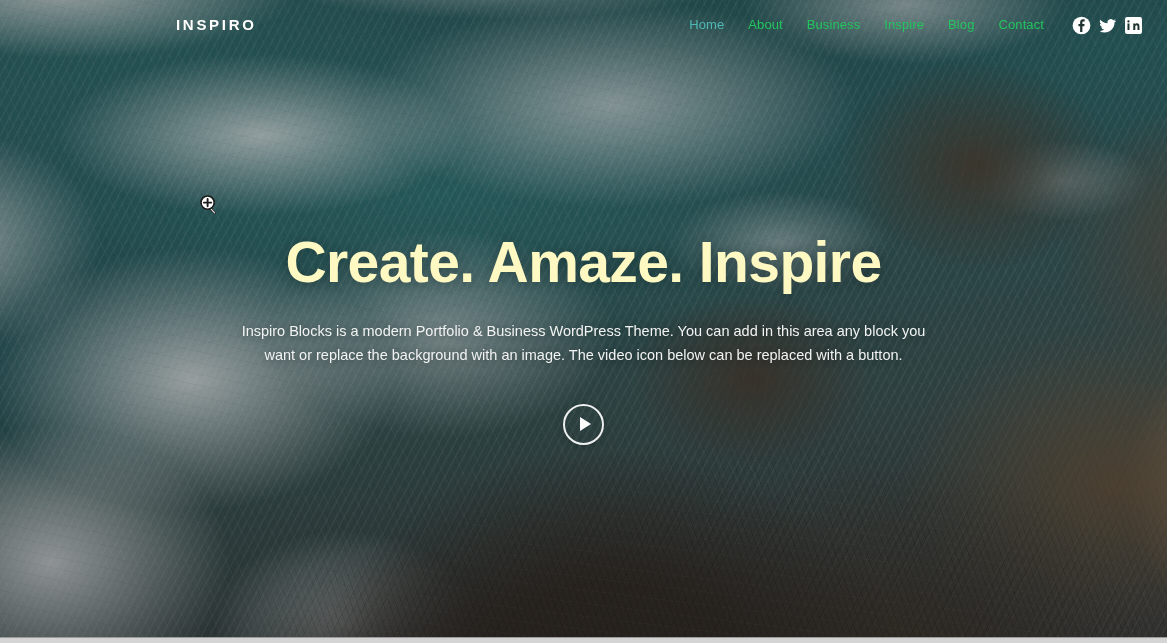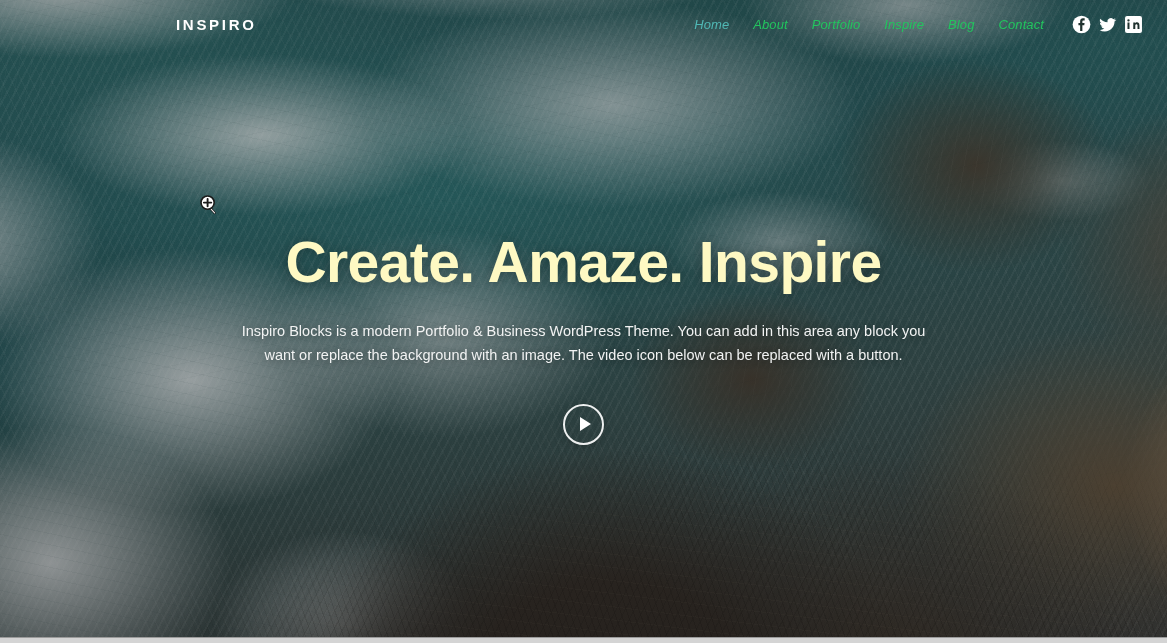--- a/index.html
+++ b/index.html
@@ -138,22 +138,21 @@
     line-height: 1;
     text-decoration: none;
     white-space: nowrap;
   }
 
   .nav-wrap {
     position: absolute;
     right: 24px;
     top: 14px;
     display: flex;
-    align-items: center;
-    font-style: italic;
+    align-items: flex-end;
   }
   .main-nav {
     display: flex;
     align-items: center;
     gap: 0;
   }
   .nav-link {
     color: #22c55e;
     font-size: 13px;
     line-height: 1;
@@ -287,21 +286,21 @@
       <div class="hp-overlay"></div>
     </div>
 
     <header class="site-header">
       <a href="#" class="brand">INSPIRO</a>
 
       <div class="nav-wrap">
         <nav class="main-nav">
           <a href="#" class="nav-link is-active">Home</a>
           <a href="#" class="nav-link">About</a>
-          <a href="#" class="nav-link">Portfolio</a>
+          <a href="#" class="nav-link">Business</a>
           <a href="#" class="nav-link">Inspire</a>
           <a href="#" class="nav-link">Blog</a>
           <a href="#" class="nav-link">Contact</a>
         </nav>
 
         <div class="social-nav">
           <a href="#" class="social-link">
             <svg width="19" height="19" viewBox="0 0 24 24" aria-hidden="true">
               <circle cx="12" cy="12" r="11.2" fill="#ffffff"></circle>
               <path fill="#20322f" d="M13.1 20.3v-7.4h2.4l.36-2.87h-2.76V8.2c0-.83.23-1.4 1.42-1.4h1.47V4.25c-.25-.04-1.13-.11-2.15-.11-2.13 0-3.58 1.3-3.58 3.68v2.21H8.12v2.87h2.16v7.4z"></path>

